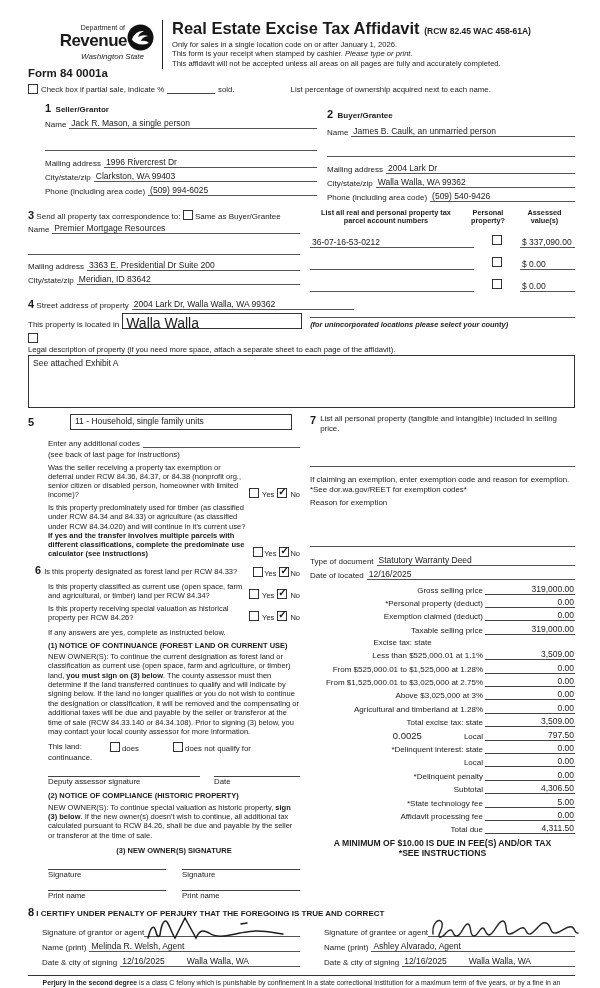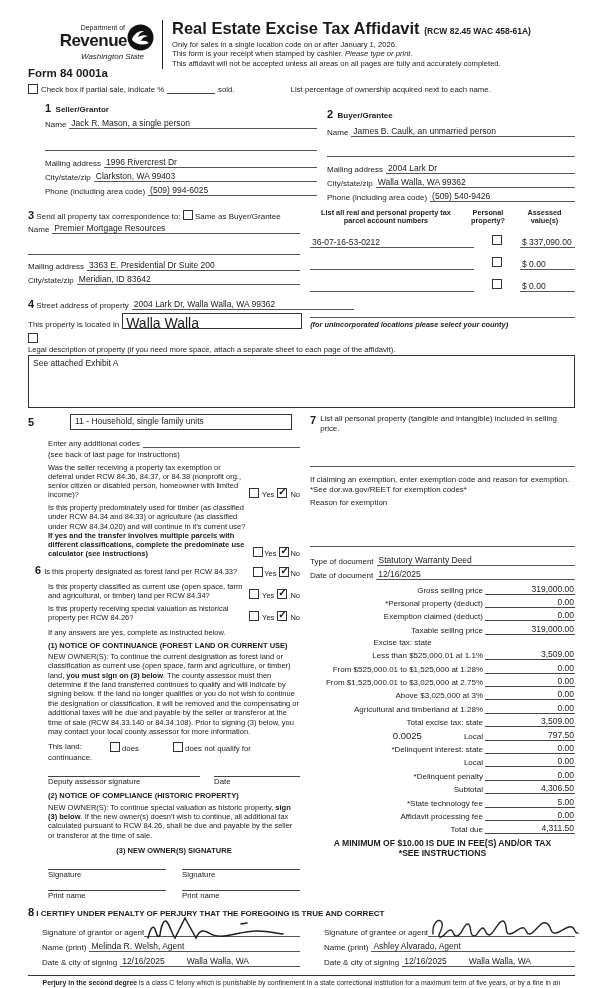--- a/index.html
+++ b/index.html
@@ -326,21 +326,21 @@
       <div style="font-size:7.9px;margin-top:2px;">Reason for exemption</div>
       <div class="fl" style="margin-top:30px;">
           <span class="val"></span>
         </div>
 
       <div class="fl" style="margin-top:8px;">
           <span class="lbl">Type of document</span>
           <span class="val">Statutory Warranty Deed</span>
         </div>
       <div class="fl" style="margin-top:3px;">
-          <span class="lbl">Date of document</span>
+          <span class="lbl">Date of located</span>
           <span class="val">12/16/2025</span>
         </div>
 
       <div style="margin-top:4px;">
         <div class="trow">
             <span class="tlabel">Gross selling price</span>
             <span class="tval">319,000.00</span>
           </div>
         <div class="trow">
             <span class="tlabel">*Personal property (deduct)</span>

